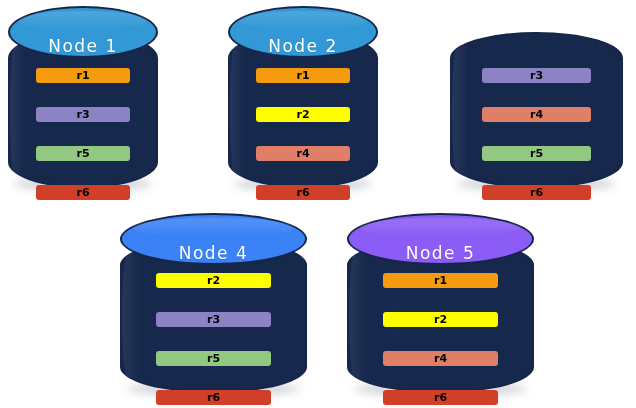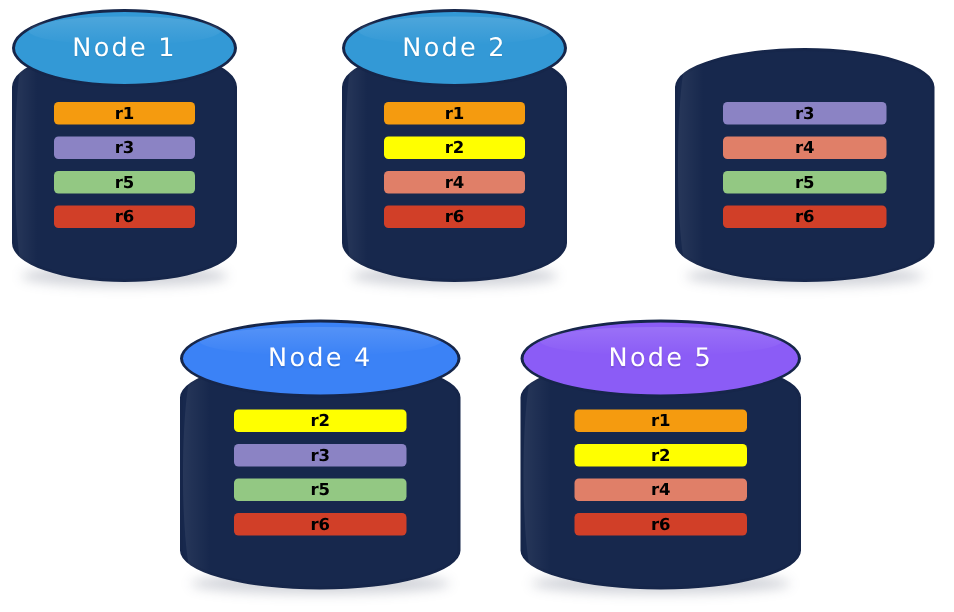--- a/index.html
+++ b/index.html
@@ -76,21 +76,21 @@
     left: 0;
     right: 0;
     top: 0;
     height: 52px;
     border-radius: 50%;
     background: #3399d6;
     border: 2px solid #16264a;
     box-sizing: border-box;
     z-index: 3;
     display: flex;
-    align-items: center;
+    align-items: flex-end;
     justify-content: center;
   }
   .node .cap::after {
     content: "";
     position: absolute;
     left: 6%;
     right: 6%;
     top: 6%;
     height: 40%;
     border-radius: 50%;
@@ -109,20 +109,21 @@
   }
 
   
   .replicas {
     position: absolute;
     z-index: 5;
     left: 0;
     right: 0;
     display: flex;
     flex-direction: column;
+    gap: 16px;
   }
 
   .replica-bar {
     height: 15px;
     border-radius: 3px;
     display: flex;
     align-items: center;
     justify-content: center;
     color: #000000;
     font-size: 11px;

